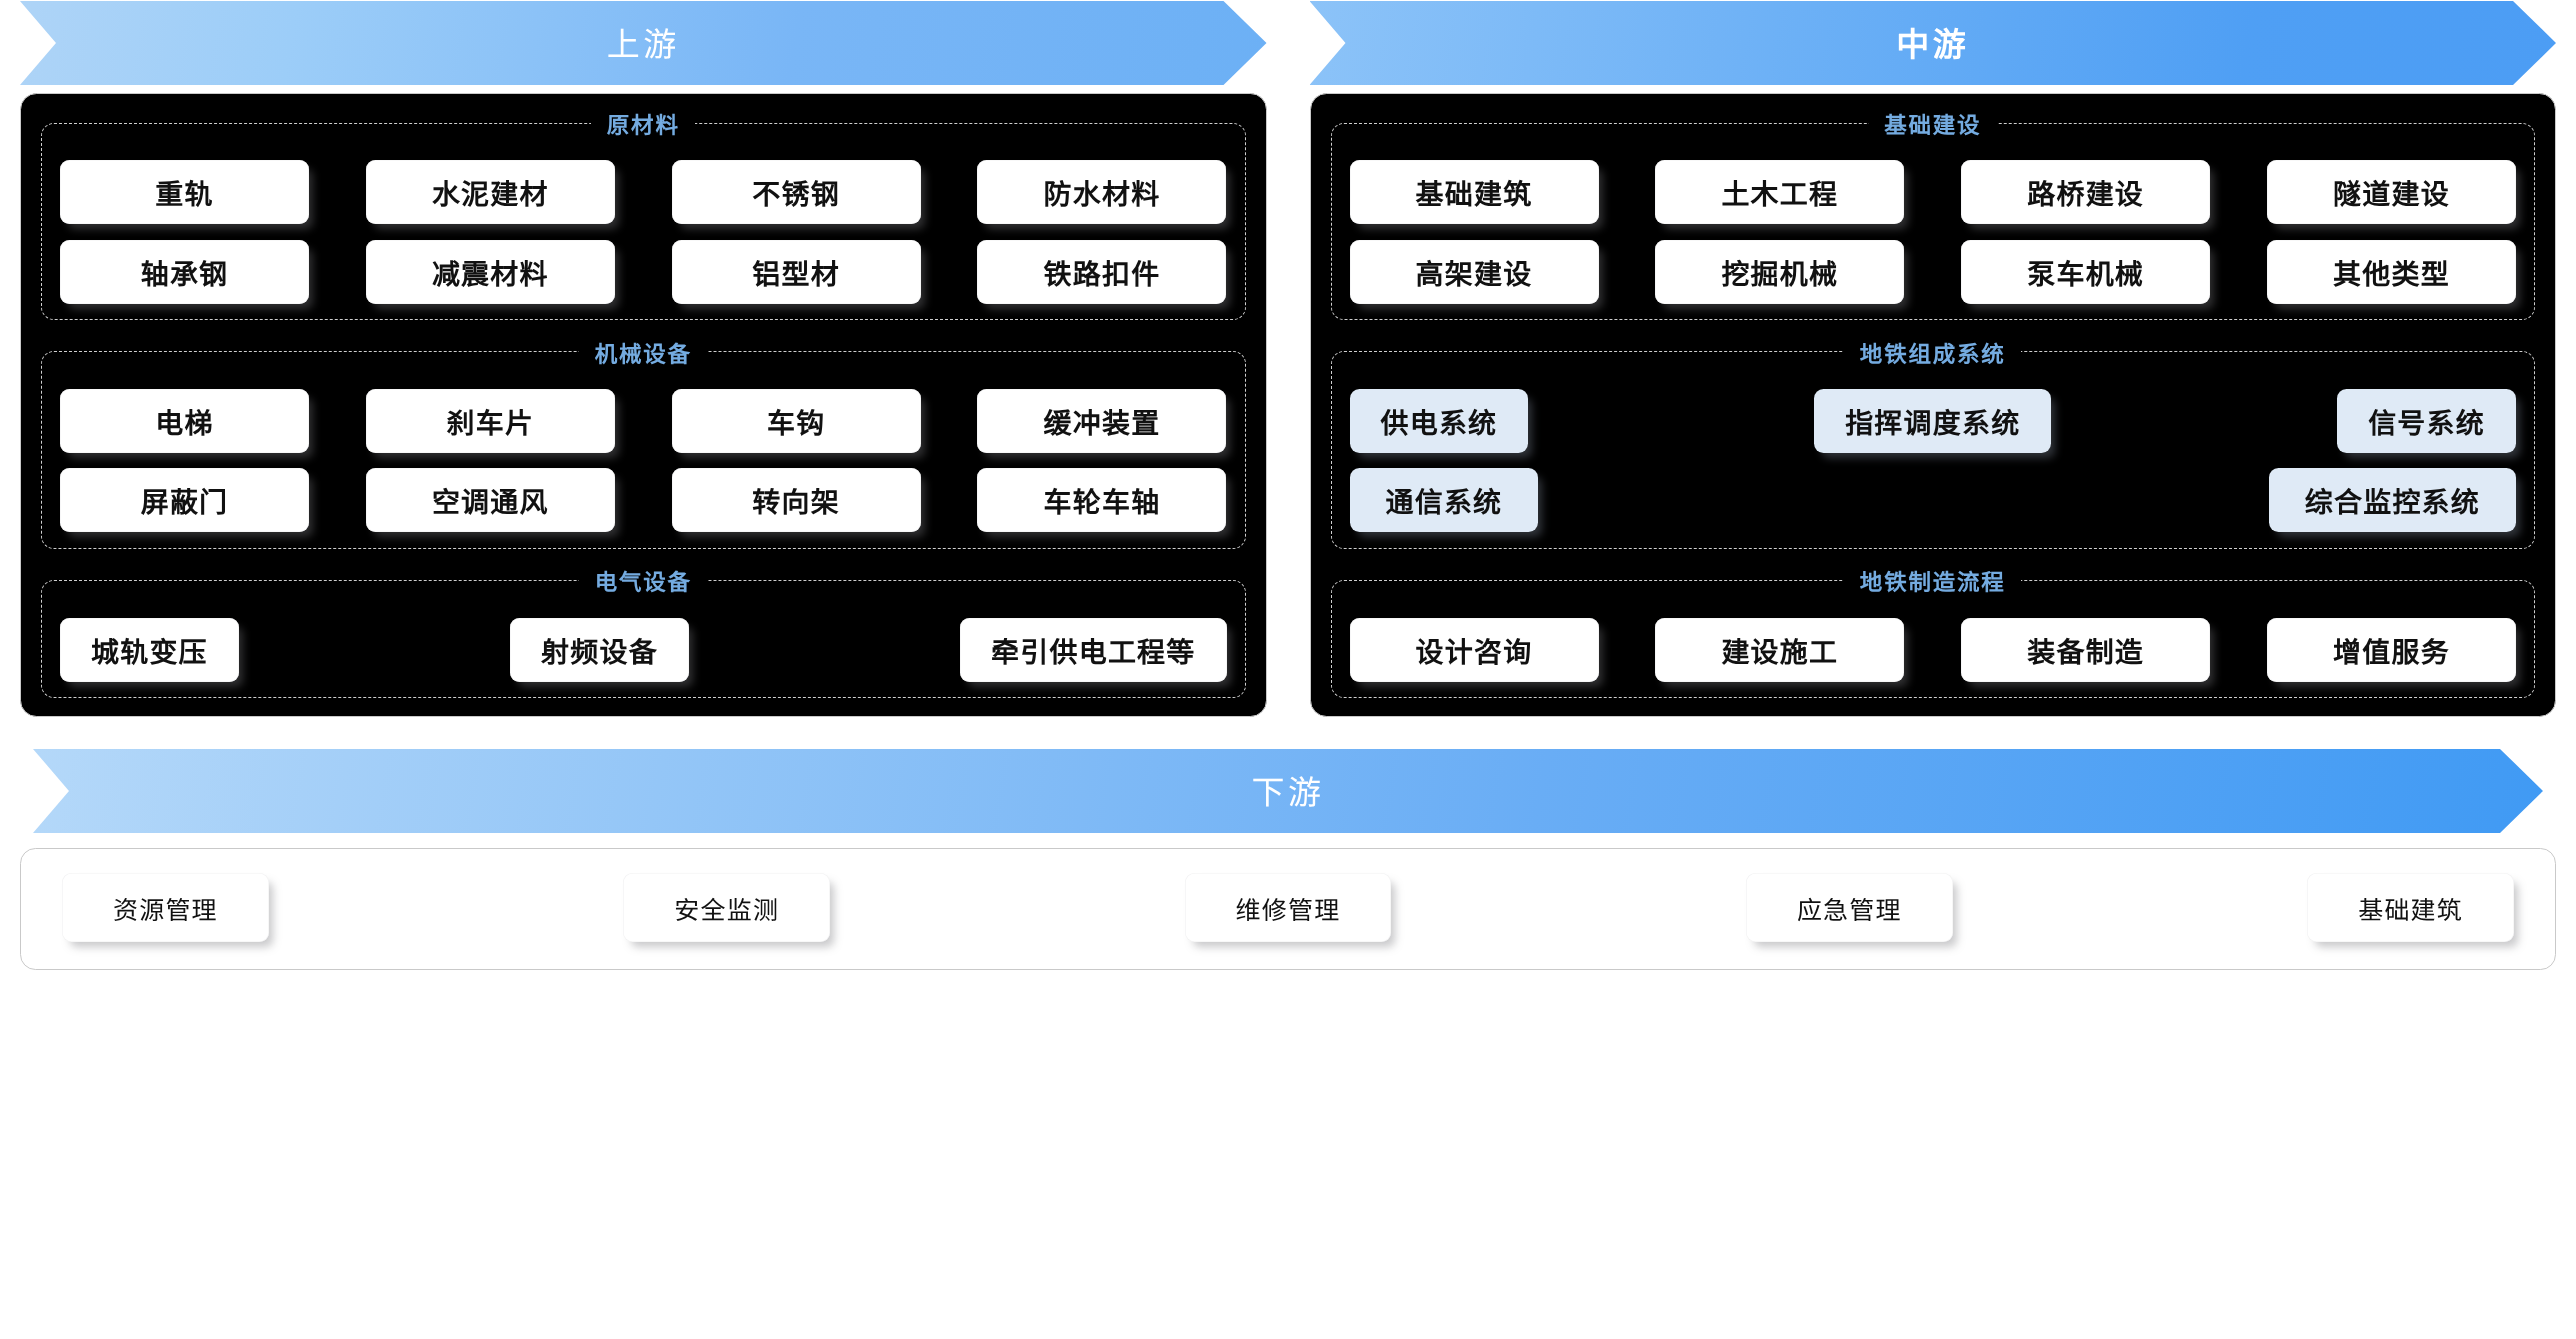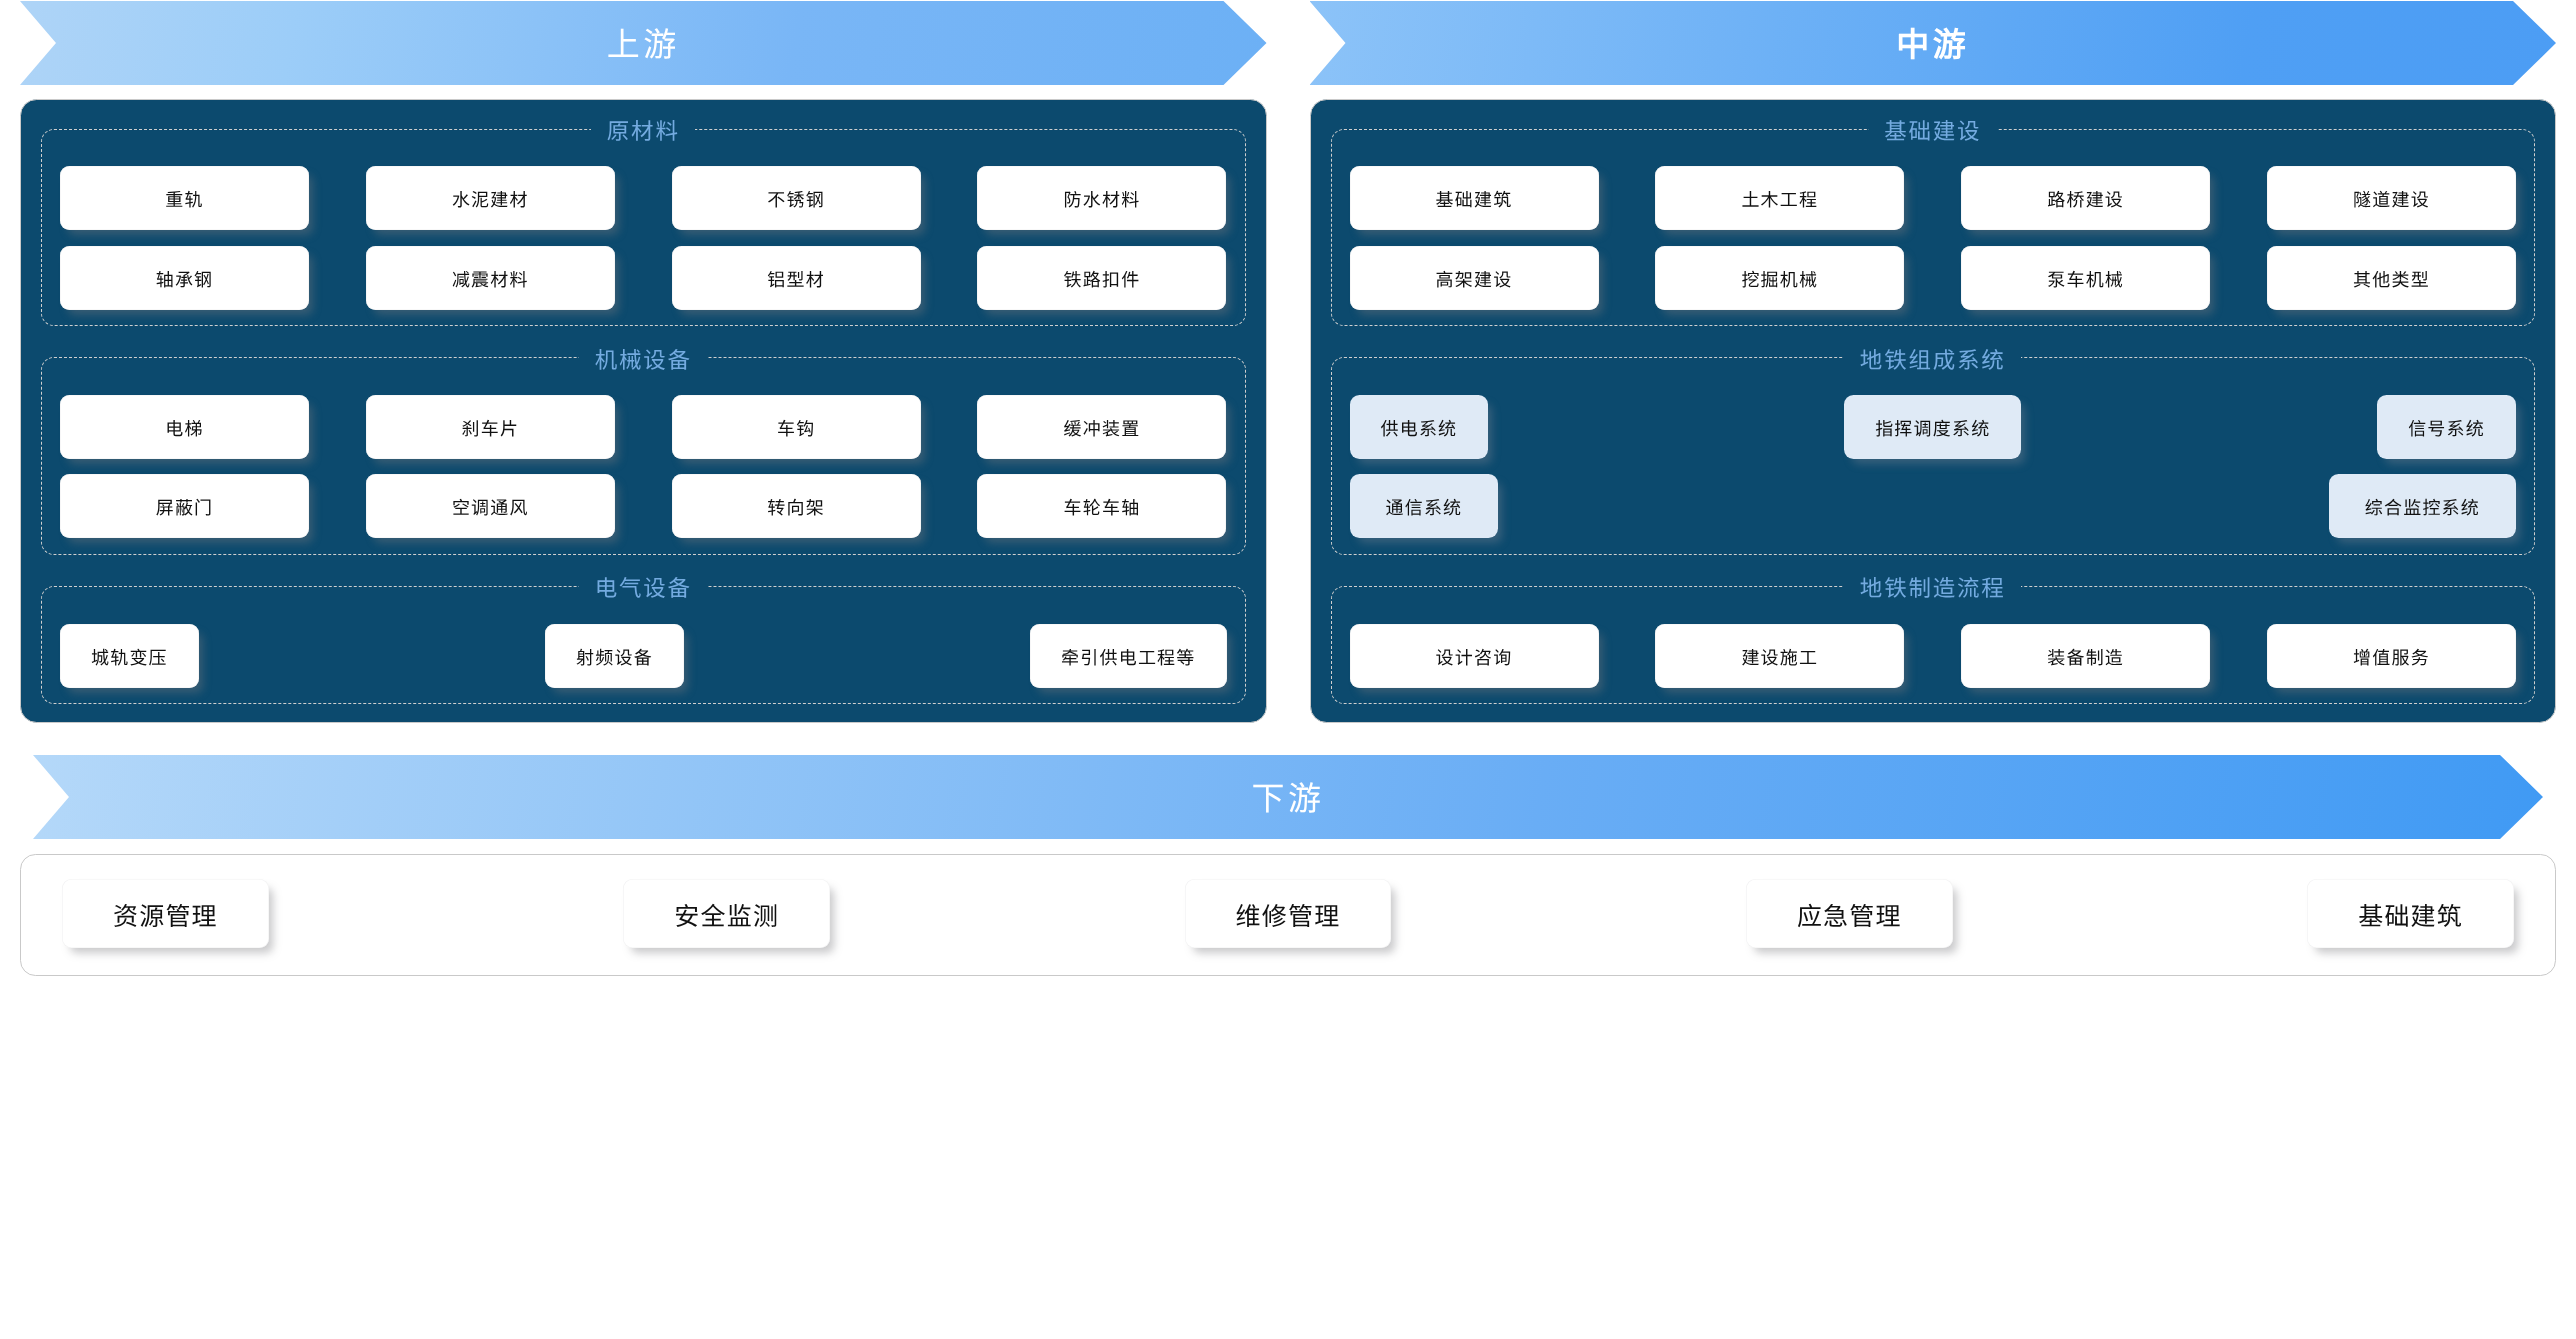--- a/index.html
+++ b/index.html
@@ -41,24 +41,25 @@
     gap:43px;
     padding:1px 20px;
     box-sizing:border-box;
     width:100%;
   }
   .col{flex:1 1 0;min-width:0;}
 
   .card{
     border:1.8px solid #c9c9c9;
     border-radius:16.6px;
-    background:#0c4a6e;
-    margin-top:14px;
+    background:#000000;
+    margin-top:8px;
     padding:13px 20px 18px 20px;
     box-sizing:border-box;
+    font-weight:bold;
   }
 
   
   .group{
     border:1.8px dashed #cfcfcf;
     border-radius:13px;
     margin:0 0 15.4px 0;
     padding:6px 18px 15.4px 18px;
     box-sizing:border-box;
   }
@@ -82,21 +83,21 @@
   .row.center{justify-content:space-between;gap:89px;}
   .row.spread-3{justify-content:space-between;}
 
   
   .tile{
     background:#ffffff;
     border-radius:9.5px;
     box-shadow:6px 7.1px 8.3px -2.4px rgba(120,120,125,0.40),
                0 0 0 0.6px rgba(238,238,240,0.9) inset;
     color:#111111;
-    font-size:18px;
+    font-size:28px;
     letter-spacing:1.2px;
     display:flex;align-items:center;justify-content:center;
     height:64px;
     box-sizing:border-box;
     white-space:nowrap;
   }
   .tile.grid4{flex:0 0 auto;width:249px;}
   .tile.auto{padding:0 31px;}
   .tile.blue{
     background:#dfeaf6;

